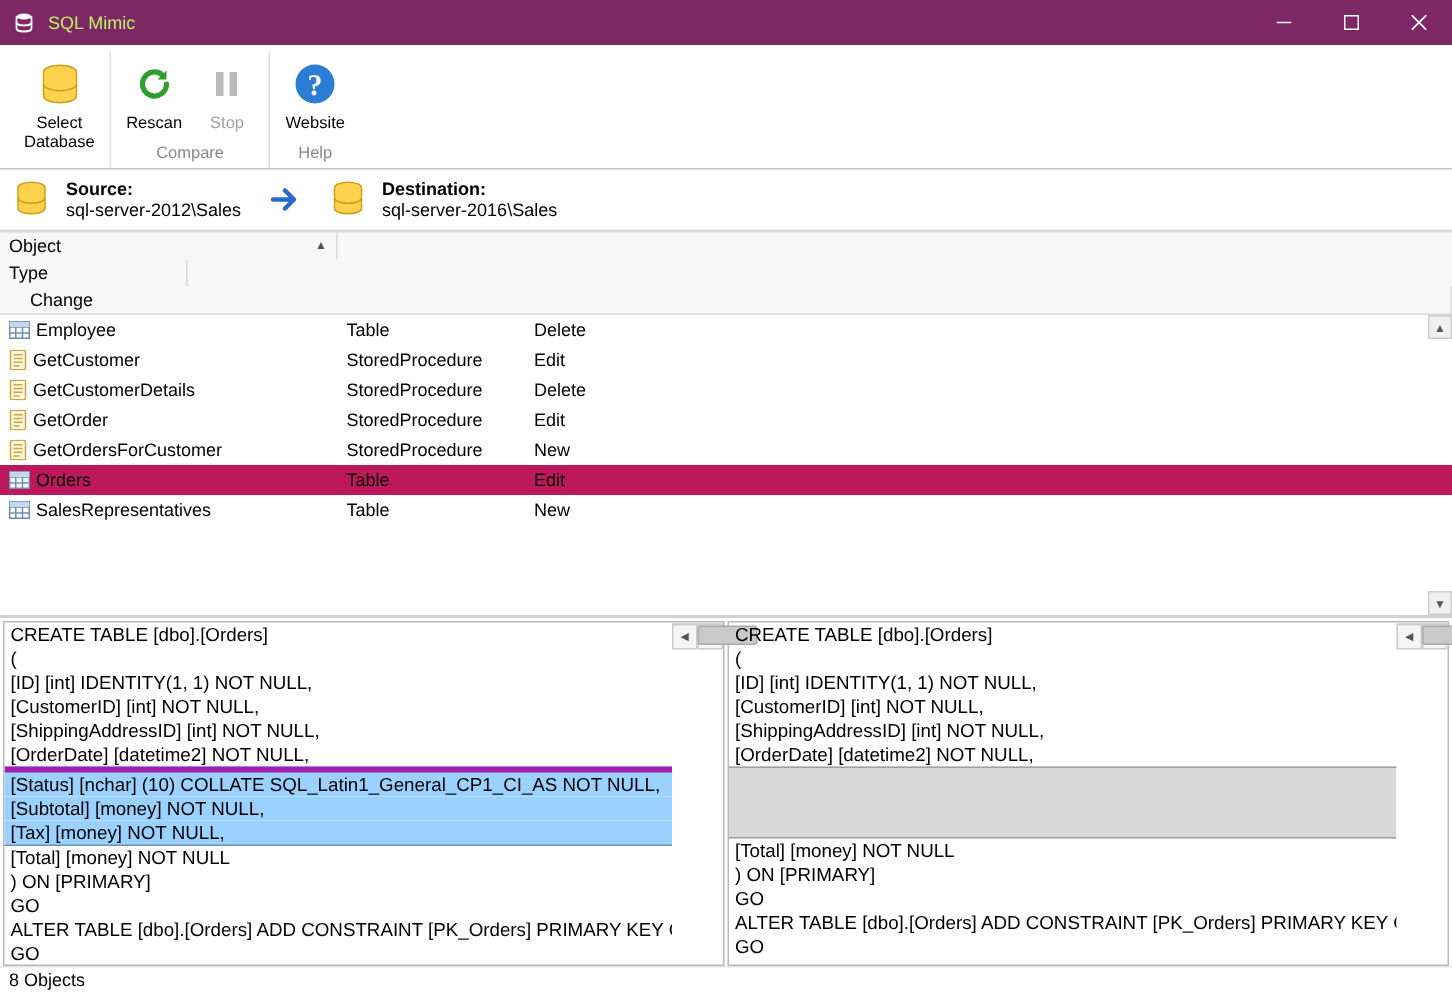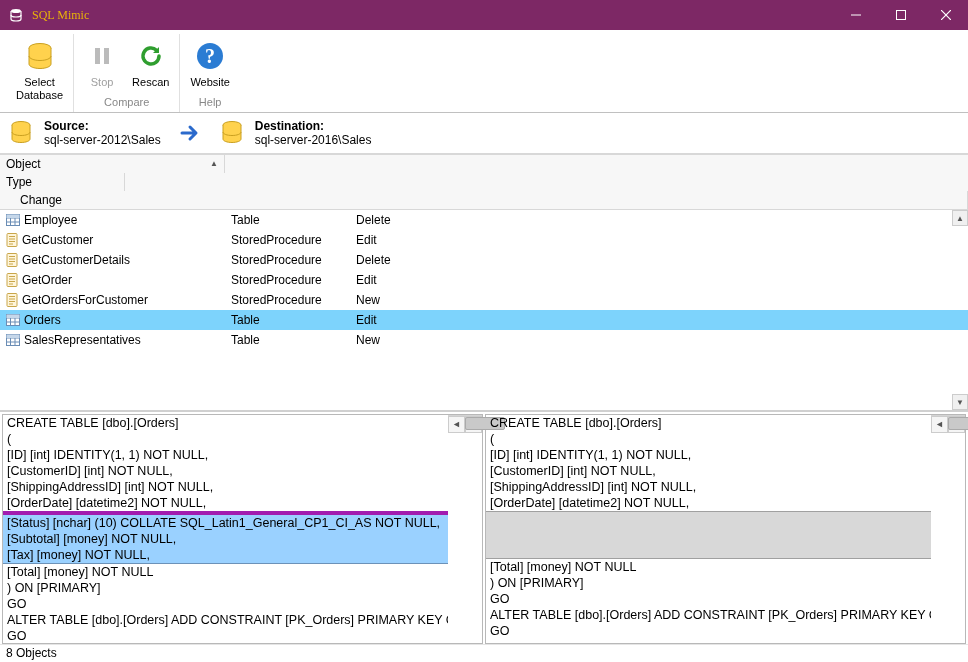--- a/index.html
+++ b/index.html
@@ -1,19 +1,19 @@
 <!DOCTYPE html>
 <html><head>
 <meta charset="utf-8">
 <style>
   * { box-sizing: border-box; margin: 0; padding: 0; }
   body { font-family: "Segoe UI", Tahoma, sans-serif; font-size: 12px; width: 968px; height: 662px; overflow: hidden; background: #fff; display: flex; flex-direction: column; }
 
   
-  .titlebar { background: #7d2865; height: 30px; display: flex; align-items: center; color: #eab308; font-family: Liberation Serif, serif; }
+  .titlebar { background: #7d2865; height: 30px; display: flex; align-items: center; color: #bef264; }
   .titlebar .icon-slot { width: 32px; display: flex; align-items: center; justify-content: center; }
   .titlebar .title { flex: 1; font-size: 12px; }
   .titlebar .win-controls { display: flex; height: 100%; }
   .titlebar .win-btn { width: 45px; height: 100%; display: flex; align-items: center; justify-content: center; cursor: pointer; }
 
   
   .ribbon { border-bottom: 1px solid #c0c0c0; display: flex; padding: 4px 6px 0 6px; background: #fff; }
   .ribbon-group { display: flex; flex-direction: column; align-items: center; border-right: 1px solid #e0e0e0; padding: 0 4px 2px 4px; }
   .ribbon-group:last-child { border-right: none; }
   .ribbon-buttons { display: flex; }
@@ -35,21 +35,21 @@
   .grid-wrap { border-bottom: 2px solid #d0d0d0; position: relative; }
   .grid-header { display: flex; background: #f7f7f7; border-top: 1px solid #d8d8d8; border-bottom: 1px solid #d8d8d8; flex-direction: column; }
   .grid-header .col { padding: 2px 6px; border-right: 1px solid #d8d8d8; position: relative; }
   .col-object { width: 225px; }
   .col-type { width: 125px; }
   .col-change { flex: 1; margin-left: 14px; }
   .grid-header .sort-ind { position: absolute; right: 6px; top: 4px; font-size: 8px; color: #555; }
   .grid-body { position: relative; }
   .grid-scroll-arrow { position: absolute; right: 0; width: 16px; height: 16px; background: #f0f0f0; border: 1px solid #ccc; display:flex; align-items:center; justify-content:center; font-size:8px; color:#555;}
   .grid-row { display: flex; align-items: center; height: 20px; }
-  .grid-row.selected { background: #7dd3fc; }
+  .grid-row.selected { background: #be185d; }
   .grid-row .cell { padding: 0 6px; overflow: hidden; white-space: nowrap; }
   .grid-row .cell.obj { width: 225px; display:flex; align-items:center; gap:4px;}
   .grid-row .cell.typ { width: 125px; }
   .grid-row .cell.chg { flex: 1; }
   .grid-spacer { height: 60px; }
 
   
   .diff-area { flex: 1; display: flex; gap: 2px; padding: 2px 2px 0 2px; min-height: 0; }
   .diff-pane { flex: 1; border: 1px solid #b8b8b8; display: flex; flex-direction: row; min-width:0;}
   .diff-body { flex: 1; overflow: hidden; position: relative; }
@@ -113,37 +113,37 @@
               <path d="M5 16c0 2.5 5 4.5 11 4.5s11-2 11-4.5" fill="none" stroke="#caa020"></path>
             </svg>
           </div>
           <div class="label">Select<br>Database</div>
         </div>
       </div>
       <div class="ribbon-group-label"></div>
     </div>
     <div class="ribbon-group">
       <div class="ribbon-buttons">
+        <div class="ribbon-btn">
+          <div class="icon-slot">
+            <svg width="28" height="28" viewBox="0 0 28 28">
+              <path d="M22 14a8 8 0 1 1-2.5-5.8" fill="none" stroke="#2f9e2f" stroke-width="3.5" stroke-linecap="round"></path>
+              <path d="M22 5 L22 11 L16 11 Z" fill="#2f9e2f"></path>
+            </svg>
+          </div>
+          <div class="label">Rescan</div>
+        </div>
         <div class="ribbon-btn disabled">
           <div class="icon-slot">
             <svg width="28" height="28" viewBox="0 0 28 28">
               <rect x="7" y="6" width="5" height="16" fill="#bbb"></rect>
               <rect x="16" y="6" width="5" height="16" fill="#bbb"></rect>
             </svg>
           </div>
           <div class="label">Stop</div>
-        </div>
-        <div class="ribbon-btn">
-          <div class="icon-slot">
-            <svg width="28" height="28" viewBox="0 0 28 28">
-              <path d="M22 14a8 8 0 1 1-2.5-5.8" fill="none" stroke="#2f9e2f" stroke-width="3.5" stroke-linecap="round"></path>
-              <path d="M22 5 L22 11 L16 11 Z" fill="#2f9e2f"></path>
-            </svg>
-          </div>
-          <div class="label">Rescan</div>
         </div>
       </div>
       <div class="ribbon-group-label">Compare</div>
     </div>
     <div class="ribbon-group">
       <div class="ribbon-buttons">
         <div class="ribbon-btn">
           <div class="icon-slot">
             <svg width="30" height="30" viewBox="0 0 30 30">
               <circle cx="15" cy="15" r="13" fill="#2b7cd3"></circle>

